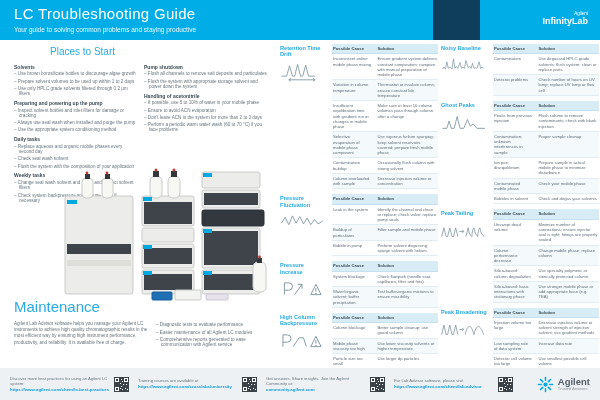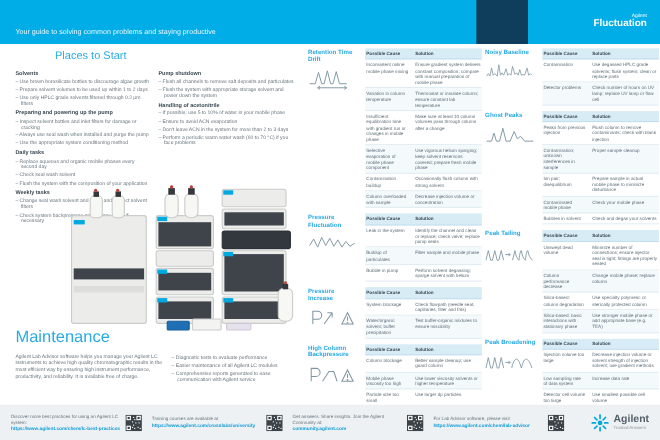--- a/index.html
+++ b/index.html
@@ -54,25 +54,26 @@
   .f-logo-txt{line-height:1.1;}
   .f-logo-name{font-size:9.5px;font-weight:bold;color:#55606A;}
   .f-logo-tag{font-size:4px;color:#8a949c;}
 </style>
 </head>
 <body>
 
 <div class="poster">
 
   <div class="hdr">
+    <div class="hdr-title">LC Troubleshooting Guide</div>
     <div class="hdr-sub">Your guide to solving common problems and staying productive</div>
     <div class="hdr-block"></div>
     <div class="brand">
       <div class="brand-top">Agilent</div>
-      <div class="brand-main">Fluctuation</div>
+      <div class="brand-main">InfinityLab</div>
     </div>
   </div>
 
   <div class="places-title">Places to Start</div>
   <div class="pcol pcol1">
       <div class="sec">
         <div class="sec-h">Solvents</div>
         <div class="bullet">–  Use brown borosilicate bottles to discourage algae growth</div>
         <div class="bullet">–  Prepare solvent volumes to be used up within 1 to 2 days</div>
         <div class="bullet">–  Use only HPLC grade solvents filtered through 0.2 µm filters</div>

